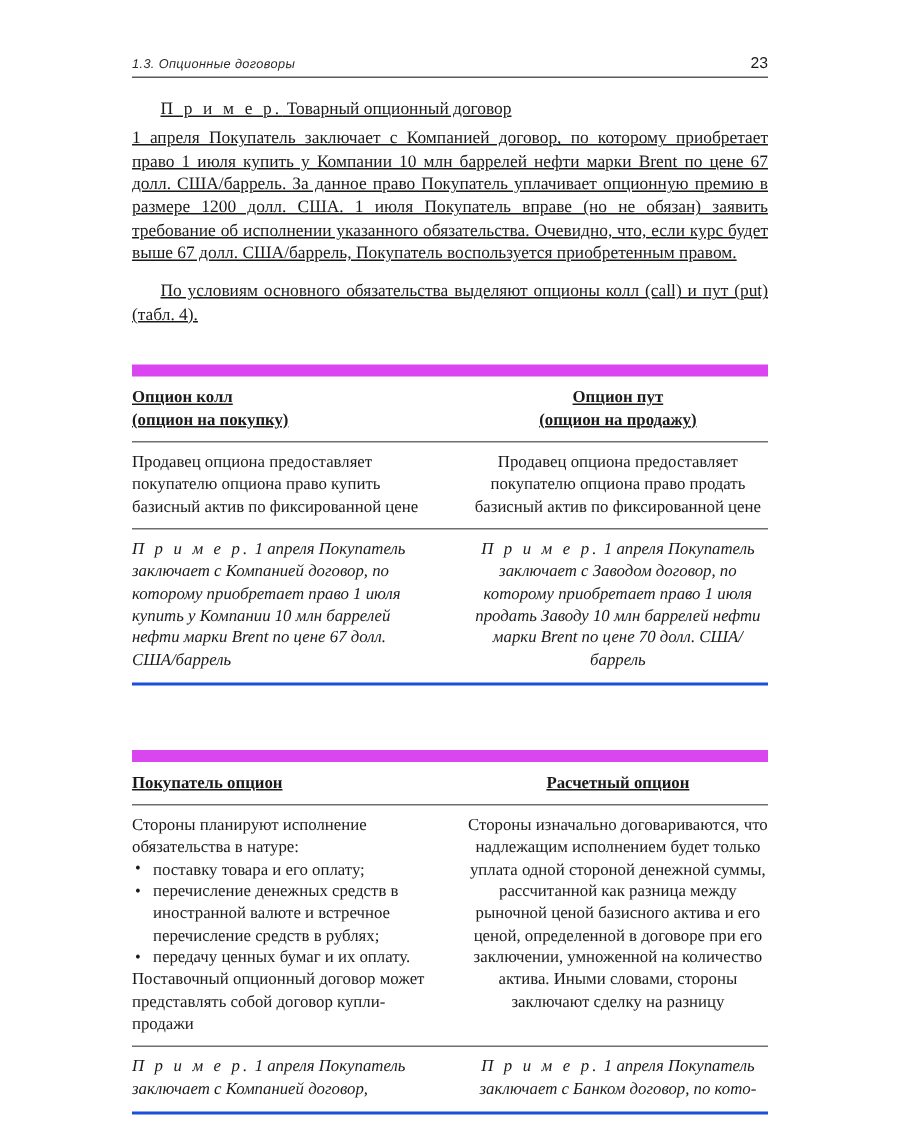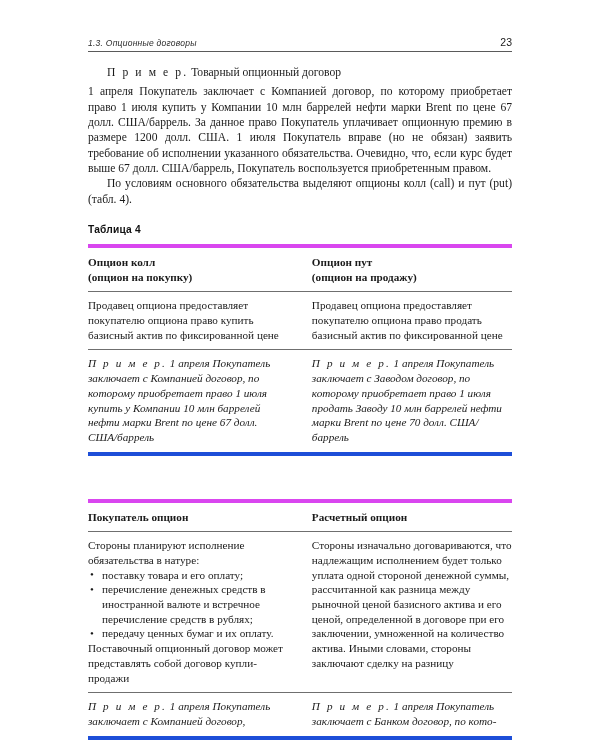--- a/index.html
+++ b/index.html
@@ -52,23 +52,24 @@
   .body-block {
     margin-top: 13px;
   }
   p.para {
     margin: 0;
     font-size: 11.6px;
     line-height: 15.35px;
     text-align: justify;
     text-justify: inter-word;
     hyphens: manual;
+    text-decoration: underline;
   }
   p.para + p.para {
-    margin-top: 0;
+    margin-top: 10px;
   }
   .indent { text-indent: 19px; }
 
   .razr {
     letter-spacing: 2.1px;
   }
 
   
   .tbl-caption {
     font-family: "Liberation Sans", "DejaVu Sans", sans-serif;
@@ -83,25 +84,25 @@
     width: 100%;
     border-collapse: collapse;
     table-layout: fixed;
   }
   table.doc-table td {
     vertical-align: top;
     padding: 0;
   }
   .cell-l { width: 49%; padding-right: 14px !important; }
   .cell-gap { width: 2%; }
-  .cell-r { width: 49%; padding-left: 2px !important; }
-
-  .rule-top    { border-top: 4px solid #d946ef; }
+  .cell-r { width: 49%; padding-left: 2px !important; text-align: center; }
+
+  .rule-top    { border-top: 8px solid #d946ef; text-decoration: underline; }
   .rule-thin   { border-top: 1px solid #6f6f6f; }
-  .rule-bottom { border-bottom: 4px solid #1d4ed8; }
+  .rule-bottom { border-bottom: 2px solid #1d4ed8; }
 
   tr.hdr td {
     padding-top: 7px !important;
     padding-bottom: 7px !important;
   }
   .th-text {
     font-weight: bold;
     font-size: 11.2px;
     line-height: 14.6px;
   }
@@ -155,21 +156,20 @@
   <div class="body-block">
 
     <p class="para indent"><span class="razr">П р и м е р.</span><span> Товарный опционный договор</span></p>
 
     <p class="para" style="margin-top:4px;">1 апреля Покупатель заключает с Компанией договор, по которому приобретает право 1 июля купить у Компании 10 млн баррелей нефти марки Brent по цене 67 долл. США/баррель. За данное право Покупатель уплачивает опционную премию в размере 1200 долл. США. 1 июля Покупатель вправе (но не обязан) заявить требование об исполнении указанного обязательства. Очевидно, что, если курс будет выше 67 долл. США/баррель, Покупатель воспользуется приобретенным правом.</p>
 
     <p class="para indent">По условиям основного обязательства выделяют опционы колл (call) и пут (put) (табл. 4).</p>
 
     <div class="gap-after-para"></div>
 
-    <div class="tbl-caption">Таблица 4</div>
     <div class="gap-caption-table"></div>
 
     <table class="doc-table">
       <tbody>
           <tr class="hdr">
         <td class="cell-l rule-top">
           <div class="th-text">Опцион колл</div>
           <div class="th-text">(опцион на покупку)</div>
         </td>
         <td class="cell-gap rule-top"></td>

